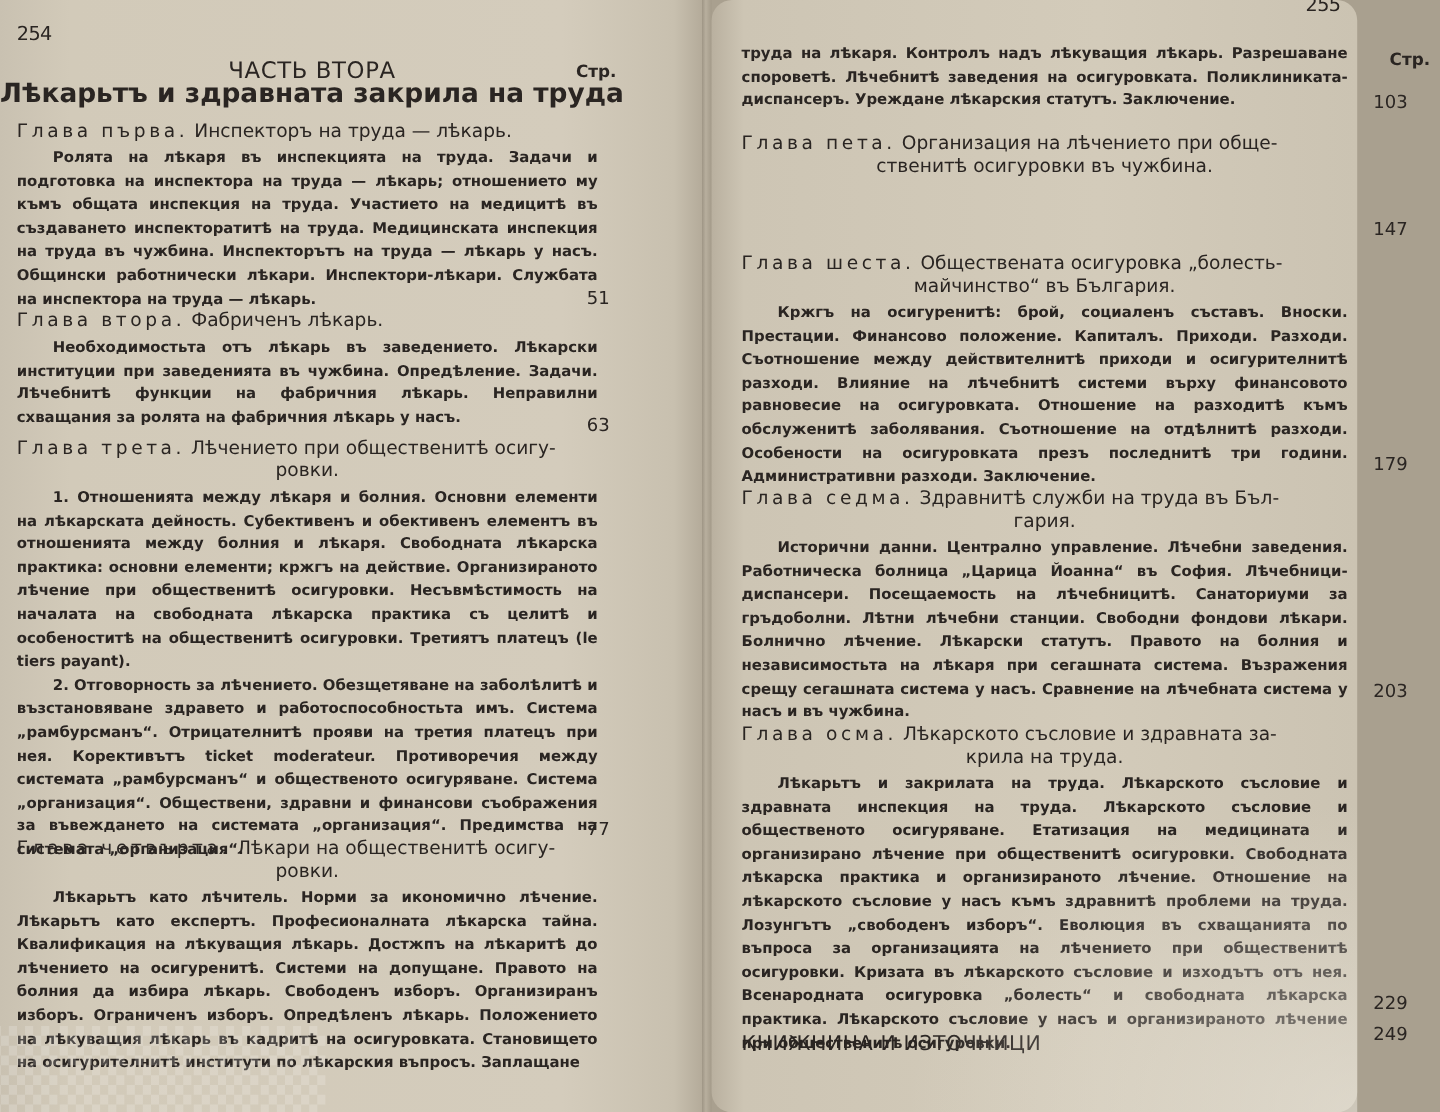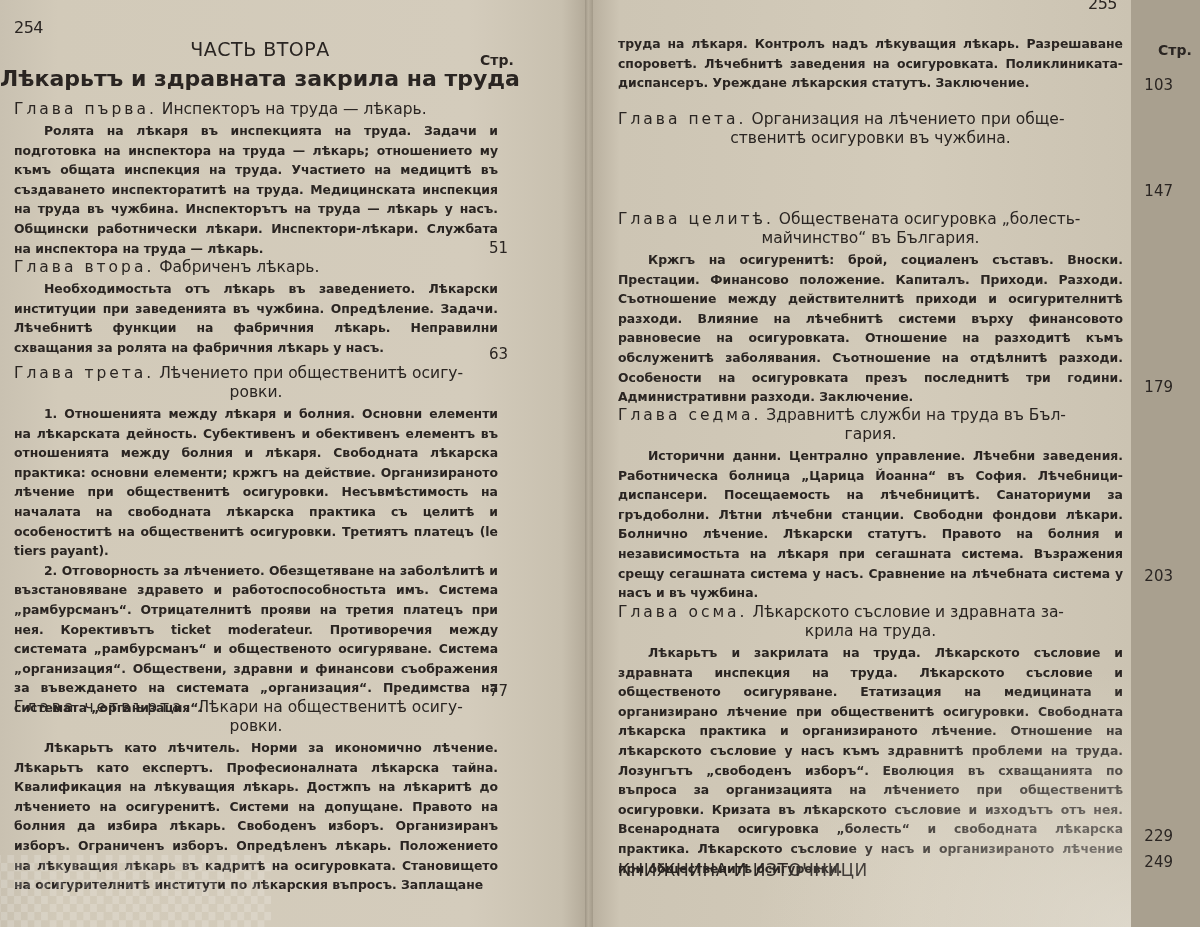--- a/index.html
+++ b/index.html
@@ -22,31 +22,32 @@
     background: linear-gradient(90deg, #c9c1b1 0%, #d2cab9 10%, #d4ccbc 80%, #c8c0af 96%, #b4ab9a 100%);
     padding-left: 41px;
   }
   .gutter {
     width: 8px; height: 927px;
     background: linear-gradient(90deg, #9e9585 0%, #b8af9e 40%, #a39a89 100%);
   }
   .page.right {
     width: 538px;
     background: linear-gradient(90deg, #b9b09f 0%, #cdc5b4 5%, #d3cbba 60%, #cbc3b2 100%);
+    border-radius: 17px;
   }
   .page.right::after {
     content: ""; position: absolute; right: 0; bottom: 0; width: 380px; height: 260px;
     background: radial-gradient(ellipse at 100% 100%, rgba(236,232,222,0.55), rgba(236,232,222,0) 70%);
     pointer-events: none;
   }
   .pnum { position: absolute; font-size: 16px; letter-spacing: -0.5px; }
   .left .pnum { left: 14px; top: 18px; }
   .right .pnum { right: 14px; top: -6px; }
   .part-title {
-    position: absolute; left: 0; width: 520px; top: 38px; text-align: center;
+    position: absolute; left: 0; width: 520px; top: 48px; text-align: center;
     font-size: 19px; letter-spacing: 0.5px;
   }
   .str-label { position: absolute; font-size: 14px; font-weight: bold; }
   .left .str-label { left: 480px; top: 52px; }
   .right .str-label { left: 565px; top: 42px; }
   .subtitle {
     position: absolute; left: 0; width: 520px; top: 66px; text-align: center;
     font-size: 22px; font-weight: bold;
   }
   .entry { position: absolute; }
@@ -137,21 +138,21 @@
       <div class="ch-head">
         <span class="lbl">Глава пета.</span>
         <span>Организация на лѣчението при обще-</span>
         <span class="cont">ственитѣ осигуровки въ чужбина.</span>
       </div>
     </div>
     <div class="pg" style="top:182px">147</div>
 
     <div class="entry" style="top:210px">
       <div class="ch-head">
-        <span class="lbl">Глава целитѣ.</span>
+        <span class="lbl">Глава шеста.</span>
         <span>Обществената осигуровка „болесть-</span>
         <span class="cont">майчинство“ въ България.</span>
       </div>
       <div class="desc"><span class="indent"></span><span>Кржгъ на осигуренитѣ: брой, социаленъ съставъ. Вноски. Престации. Финансово положение. Капиталъ. Приходи. Разходи. Съотношение между действителнитѣ приходи и осигурителнитѣ разходи. Влияние на лѣчебнитѣ системи върху финансовото равновесие на осигуровката. Отношение на разходитѣ къмъ обслуженитѣ заболявания. Съотношение на отдѣлнитѣ разходи. Особености на осигуровката презъ последнитѣ три години. Административни разходи. Заключение.</span></div>
     </div>
     <div class="pg" style="top:378px">179</div>
 
     <div class="entry" style="top:406px">
       <div class="ch-head">
         <span class="lbl">Глава седма.</span>

